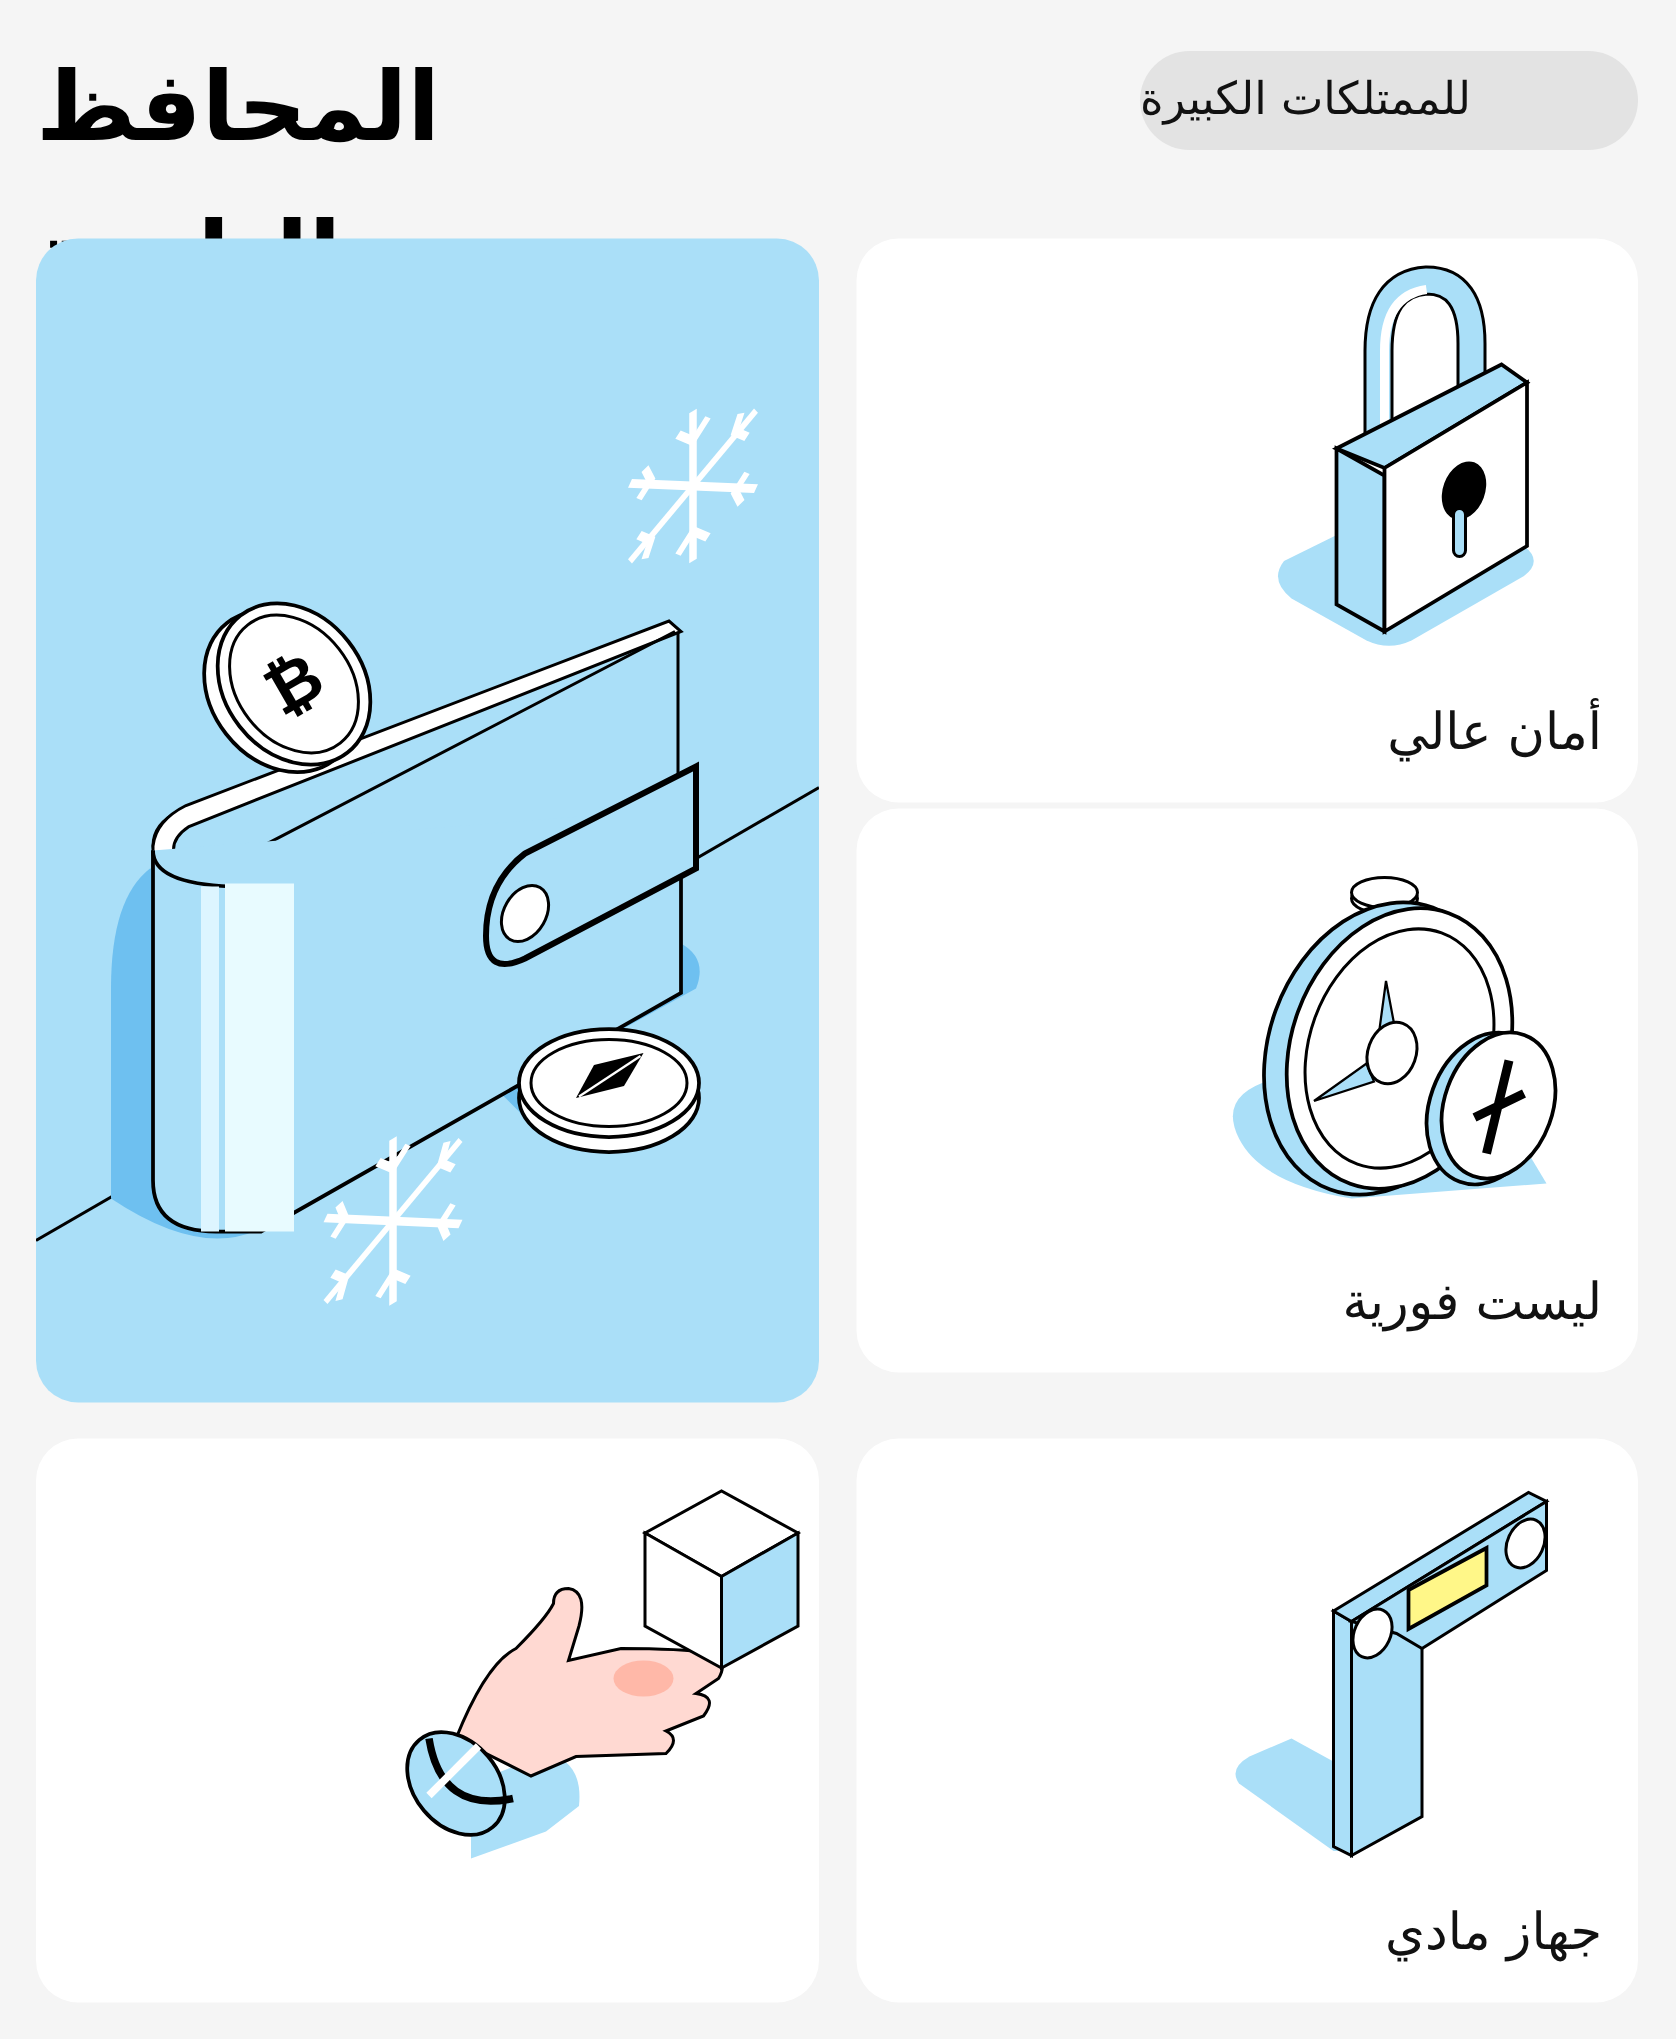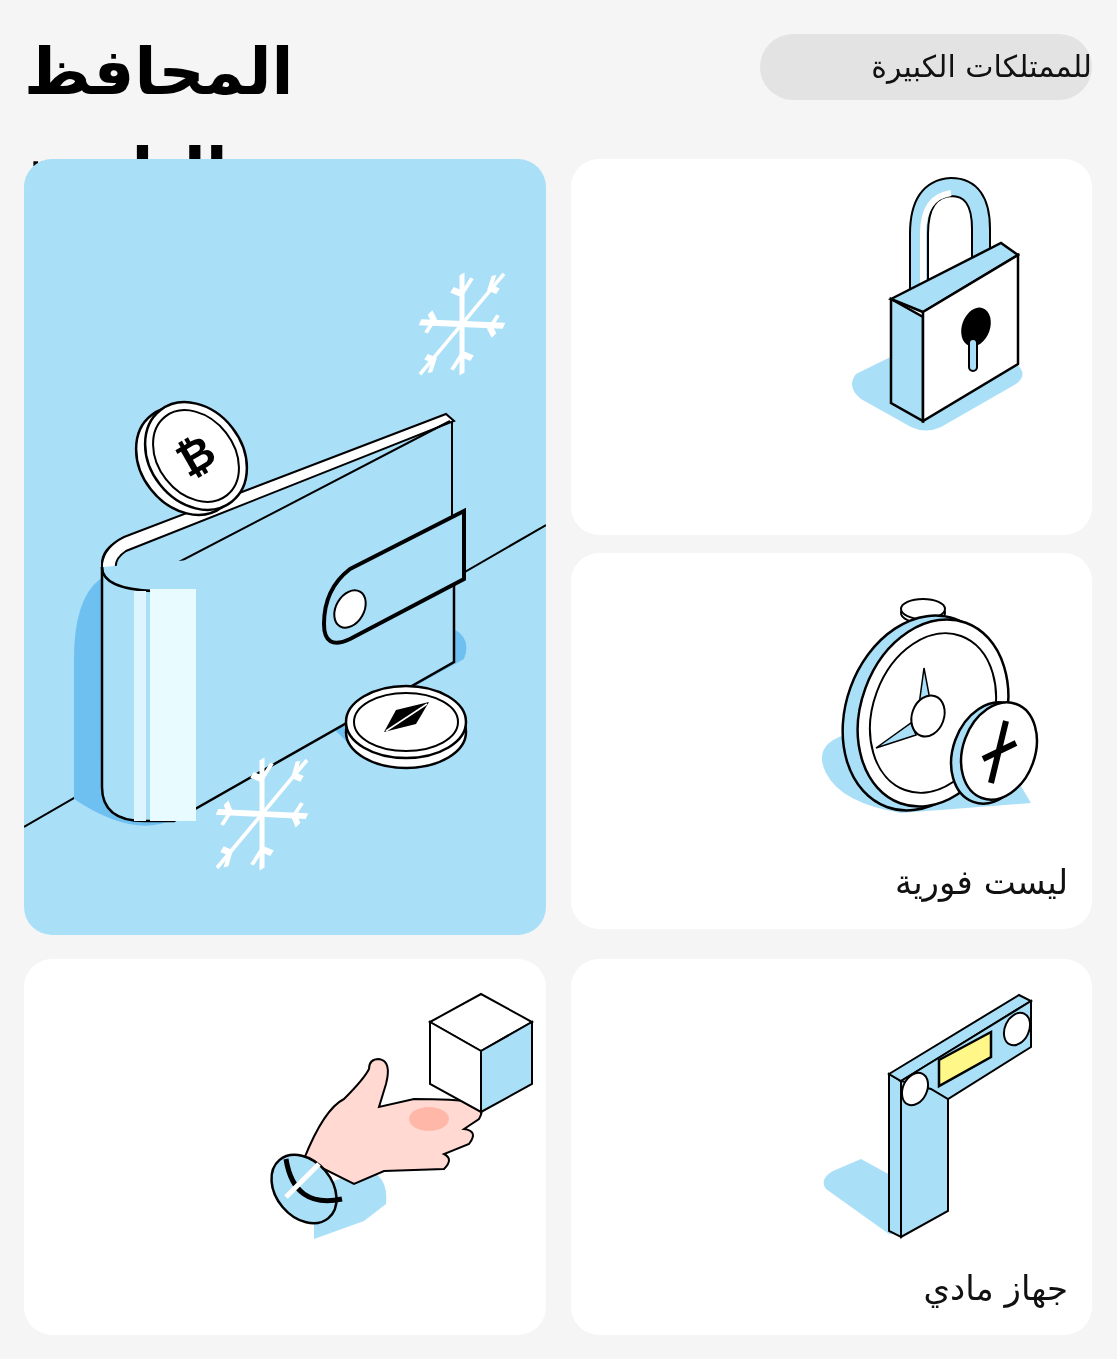--- a/index.html
+++ b/index.html
@@ -7,36 +7,36 @@
     body { position: relative; font-family: "DejaVu Sans", sans-serif; color: #000; }
 
     .page-title {
       position: absolute; left: 24px; top: 22px; width: 470px; height: 100px;
       font-size: 64px; font-weight: bold; direction: rtl; text-align: left;
       line-height: 100px; letter-spacing: 0;
     }
     .tag-pill {
       position: absolute; left: 760px; top: 34px; width: 332px; height: 66px;
       background: #e3e3e3; border-radius: 33px; direction: rtl;
-      font-size: 30px; line-height: 66px; text-align: right; color: #111;
+      font-size: 30px; line-height: 66px; text-align: left; color: #111;
     }
 
     .card {
       position: absolute; background: #ffffff; border-radius: 28px; overflow: hidden;
     }
     .card.hero { background: #aadff8; }
     .card-label {
       position: absolute; right: 24px; bottom: 22px; direction: rtl;
       font-size: 34px; line-height: 50px; color: #111; white-space: nowrap;
     }
     .card svg.illus { position: absolute; left: 0; top: 0; }
 
     #card-wallet   { left: 24px;  top: 159px; width: 522px; height: 776px; }
     #card-security { left: 571px; top: 159px; width: 521px; height: 376px; }
-    #card-listing  { left: 571px; top: 553px; width: 521px; height: 376px; }
+    #card-listing  { left: 571px; top: 539px; width: 521px; height: 376px; }
     #card-holdings { left: 24px;  top: 959px; width: 522px; height: 376px; }
     #card-device   { left: 571px; top: 959px; width: 521px; height: 376px; }
   </style>
 </head>
 <body>
 
 <div class="page-title">المحافظ الباردة</div>
 <div class="tag-pill">للممتلكات الكبيرة</div>
 
 <div class="card hero" id="card-wallet">
@@ -108,20 +108,21 @@
 
     <polygon points="320,140 352,158 352,262 320,244" fill="#aadff8" stroke="#000" stroke-width="2.5"></polygon>
 
     <polygon points="320,140 430,84 447,96 352,153" fill="#aadff8" stroke="#000" stroke-width="2.5"></polygon>
 
     <polygon points="352,153 447,96 447,205 352,262" fill="#fff" stroke="#000" stroke-width="2.5"></polygon>
 
     <ellipse cx="405" cy="168" rx="14" ry="20" transform="rotate(20 405 168)" fill="#000"></ellipse>
     <rect x="398" y="180" width="8" height="32" rx="4" fill="#aadff8" stroke="#000" stroke-width="2"></rect>
   </svg>
+  <div class="card-label">أمان عالي</div>
 </div>
 
 <div class="card" id="card-listing">
   <svg class="illus" width="521" height="376" viewBox="0 0 521 376">
     <path d="M255 220 Q240 190 280 180 L430 200 L460 250 L330 260 Q270 250 255 220 Z" fill="#aadff8"></path>
 
     <rect x="342" y="62" width="22" height="20" fill="#aadff8" stroke="#000" stroke-width="2"></rect>
     <ellipse cx="352" cy="60" rx="22" ry="10" fill="#fff" stroke="#000" stroke-width="2"></ellipse>
     <ellipse cx="352" cy="56" rx="22" ry="10" fill="#fff" stroke="#000" stroke-width="2"></ellipse>
 

